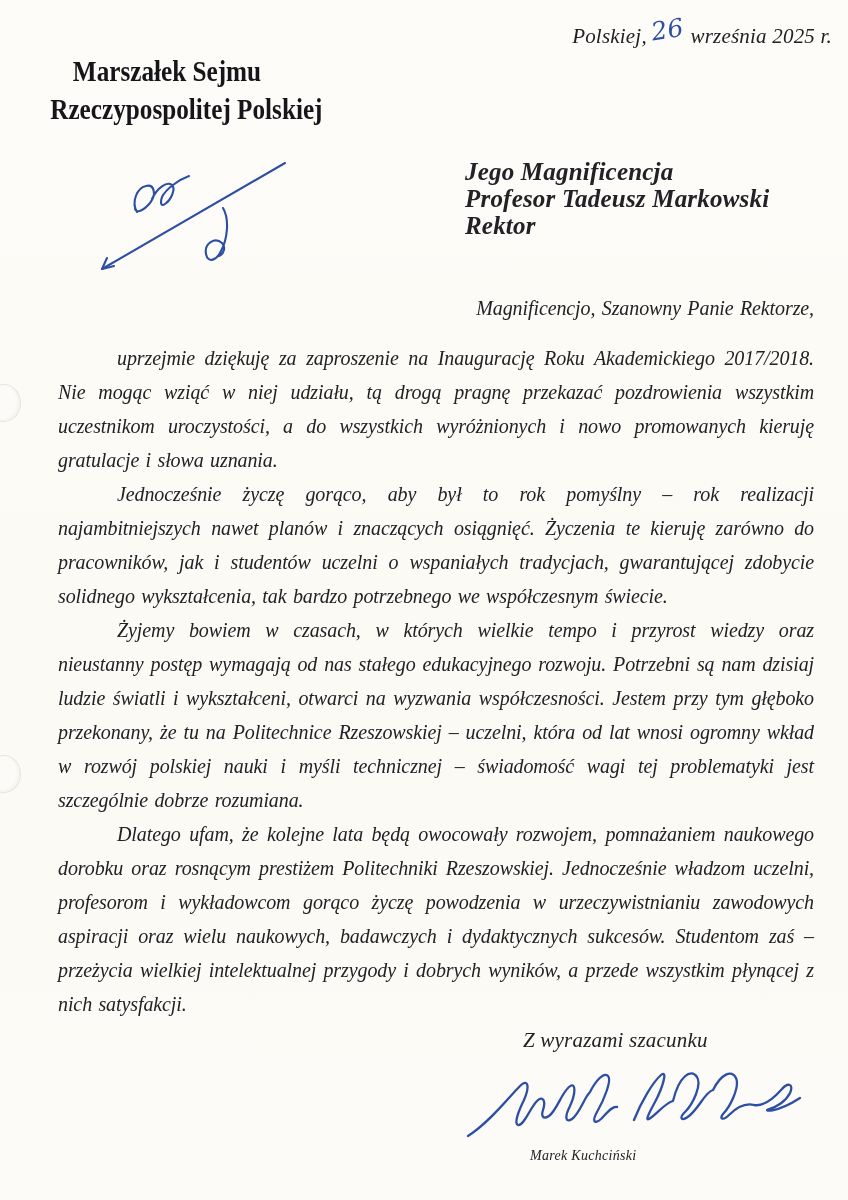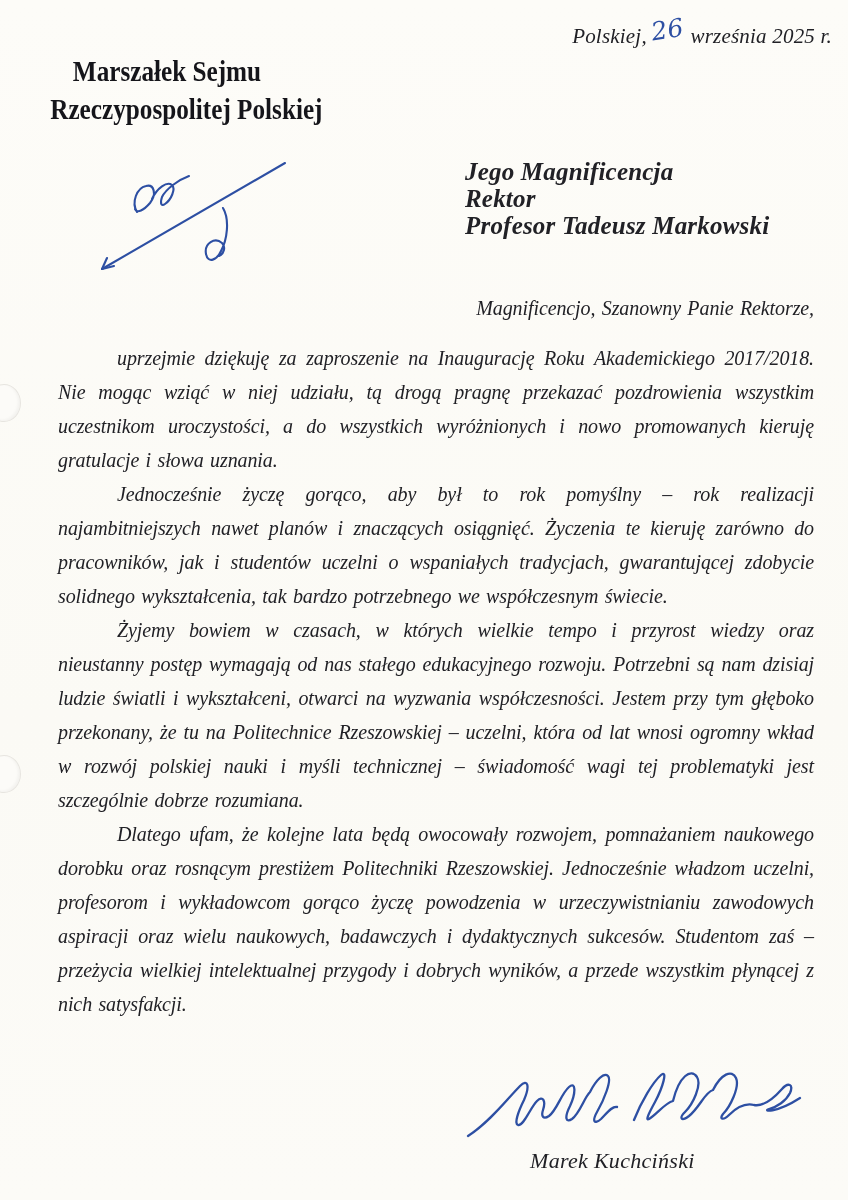--- a/index.html
+++ b/index.html
@@ -54,21 +54,21 @@
   .body p{margin:0;text-indent:59px;}
   .body p.salutation{margin-bottom:16px;text-align:right;}
   
   .closing{
     position:absolute;left:523px;top:1028px;
     font-style:italic;font-size:21px;letter-spacing:.2px;
   }
   .signature{position:absolute;left:462px;top:1062px;width:356px;height:96px;color:var(--ink,#2d4fa3);}
   .signer-name{
     position:absolute;left:530px;top:1148px;
-    font-style:italic;font-size:22px;letter-spacing:.3px;
+    font-style:italic;font-size:14px;letter-spacing:.3px;
   }
   
   .hole{
     position:absolute;left:-13px;width:32px;height:36px;
     border-radius:50%;
     background:#fcfbf8;
     border:1px solid #e7e5e0;
     box-shadow:inset -2px -1px 3px rgba(0,0,0,.04);
   }
   .hole.h1{top:384px;}
@@ -94,32 +94,33 @@
       <path d="M197,17 L14,123"></path>
       <path d="M14,123 l12,-3"></path>
       <path d="M14,123 l5,-11"></path>
       <path d="M49,66 C43,56 49,42 58,40 C66,38 69,48 62,57 C56,64 49,68 47,63 M64,53 C69,42 79,35 84,39 C88,43 83,54 77,58 C73,61 72,57 74,51 C78,43 90,34 101,30"></path>
       <path d="M135,62 C142,74 139,94 133,105 C129,114 120,118 118,108 C116,97 127,91 134,97 C138,101 136,108 131,110"></path>
     </g>
   </svg>
 
   <div class="recipient">
     <div>Jego Magnificencja</div>
+    <div>Profesor Tadeusz Markowski</div>
     <div>Rektor</div>
-    <div>Profesor Tadeusz Markowski</div>
   </div>
 
   <div class="body">
     <p class="salutation">Magnificencjo, Szanowny Panie Rektorze,</p>
     <p>uprzejmie dziękuję za zaproszenie na Inaugurację Roku Akademickiego 2017/2018. Nie mogąc wziąć w niej udziału, tą drogą pragnę przekazać pozdrowienia wszystkim uczestnikom uroczystości, a do wszystkich wyróżnionych i nowo promowanych kieruję gratulacje i słowa uznania.</p>
     <p>Jednocześnie życzę gorąco, aby był to rok pomyślny – rok realizacji najambitniejszych nawet planów i znaczących osiągnięć. Życzenia te kieruję zarówno do pracowników, jak i studentów uczelni o wspaniałych tradycjach, gwarantującej zdobycie solidnego wykształcenia, tak bardzo potrzebnego we współczesnym świecie.</p>
     <p>Żyjemy bowiem w czasach, w których wielkie tempo i przyrost wiedzy oraz nieustanny postęp wymagają od nas stałego edukacyjnego rozwoju. Potrzebni są nam dzisiaj ludzie światli i wykształceni, otwarci na wyzwania współczesności. Jestem przy tym głęboko przekonany, że tu na Politechnice Rzeszowskiej – uczelni, która od lat wnosi ogromny wkład w rozwój polskiej nauki i myśli technicznej – świadomość wagi tej problematyki jest szczególnie dobrze rozumiana.</p>
     <p>Dlatego ufam, że kolejne lata będą owocowały rozwojem, pomnażaniem naukowego dorobku oraz rosnącym prestiżem Politechniki Rzeszowskiej. Jednocześnie władzom uczelni, profesorom i wykładowcom gorąco życzę powodzenia w urzeczywistnianiu zawodowych aspiracji oraz wielu naukowych, badawczych i dydaktycznych sukcesów. Studentom zaś – przeżycia wielkiej intelektualnej przygody i dobrych wyników, a przede wszystkim płynącej z nich satysfakcji.</p>
   </div>
 
+  <div class="closing">Z wyrazami szacunku</div>
 
   <svg class="signature" viewBox="0 0 356 96" fill="none">
     <g stroke="currentColor" stroke-width="2.3" stroke-linecap="round" stroke-linejoin="round">
       <path d="M6,74 C28,60 46,36 58,24 C66,16 68,24 62,38 C56,50 52,62 56,63 C62,64 68,46 75,39 C81,33 84,39 81,48 C79,54 81,58 87,54 C95,48 99,32 107,25 C114,19 114,31 108,44 C102,56 104,61 110,57 C118,51 122,36 128,30 C134,18 142,10 146,14 C150,18 142,38 135,50 C130,59 132,63 139,57 C145,51 150,44 155,45"></path>
       <path d="M172,58 C179,40 191,20 199,13 C206,7 201,25 193,40 C187,51 183,59 187,57 C195,52 203,41 211,39 C217,14 229,6 235,15 C240,23 231,42 223,50 C217,56 219,60 227,54 C238,45 243,30 251,28 C259,12 270,7 274,16 C278,25 268,45 261,52 C257,57 261,59 267,53 C275,45 284,41 292,43 C302,45 312,36 320,27 C326,20 332,22 328,31 C324,39 315,45 307,47 C300,49 313,52 338,36"></path>
     </g>
   </svg>
 
   <div class="signer-name">Marek Kuchciński</div>
 

